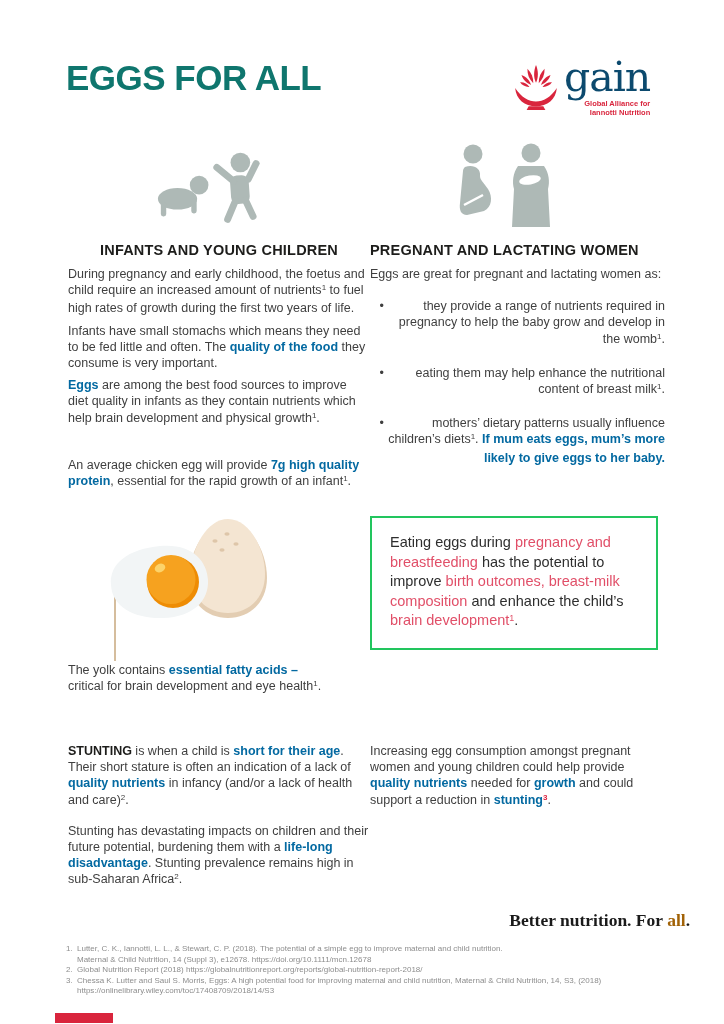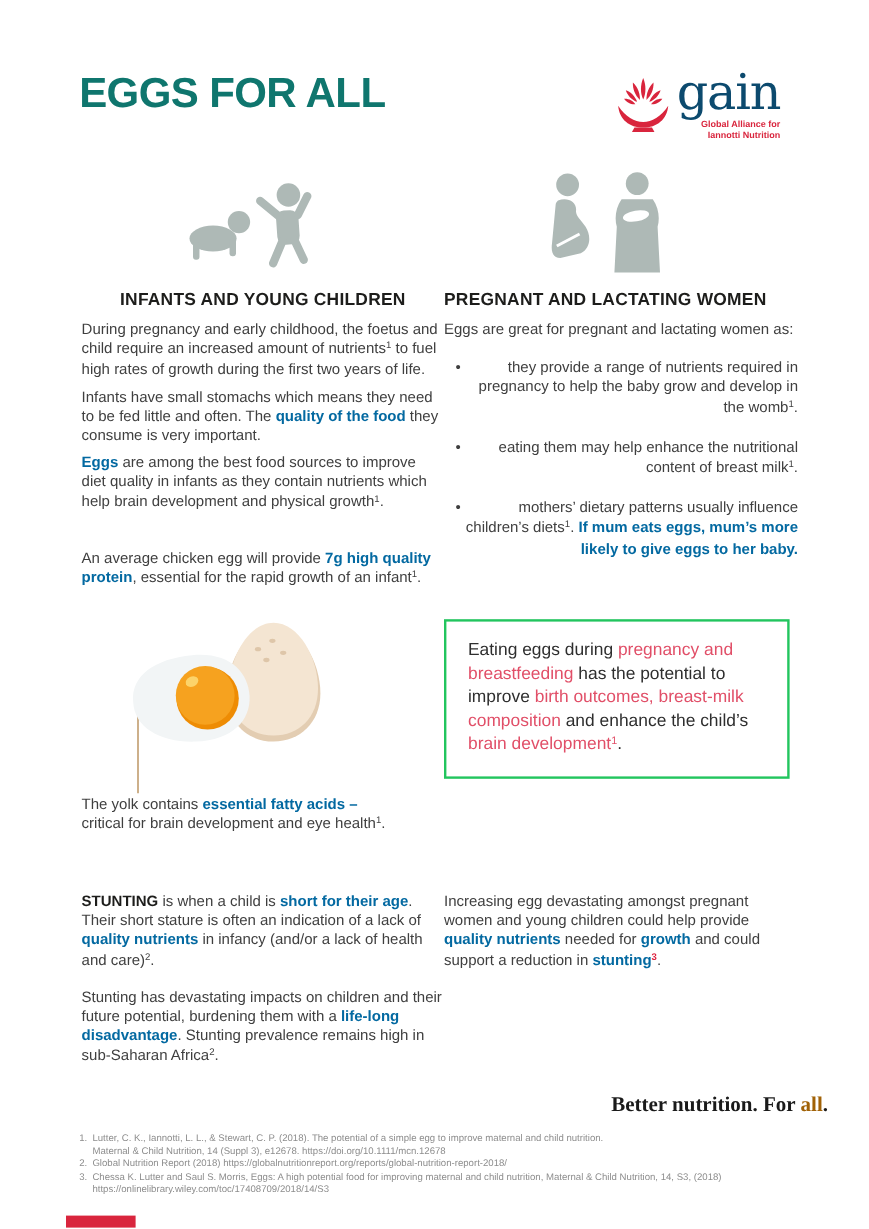--- a/index.html
+++ b/index.html
@@ -167,21 +167,21 @@
   <div class="abs callout">
     <span><span class="seg-n">Eating eggs during </span><span class="seg-rl">pregnancy and breastfeeding</span><span class="seg-n"> has the potential to improve </span><span class="seg-rl">birth outcomes, breast-milk composition</span><span class="seg-n"> and enhance the child’s </span><span class="seg-rl">brain development</span><span class="seg-rls">1</span><span class="seg-n">.</span></span>
   </div>
 
   <div class="abs col" style="left:68px;top:743px;width:302px;">
     <p style="margin-bottom:13px;"><span class="seg-b">STUNTING</span><span class="seg-n"> is when a child is </span><span class="seg-r">short for their age</span><span class="seg-n">. Their short stature is often an indication of a lack of </span><span class="seg-r">quality nutrients</span><span class="seg-n"> in infancy (and/or a lack of health and care)</span><span class="seg-s">2</span><span class="seg-n">.</span></p>
     <p><span class="seg-n">Stunting has devastating impacts on children and their future potential, burdening them with a </span><span class="seg-r">life-long disadvantage</span><span class="seg-n">. Stunting prevalence remains high in sub-Saharan Africa</span><span class="seg-s">2</span><span class="seg-n">.</span></p>
   </div>
 
   <div class="abs col" style="left:370px;top:743px;width:295px;">
-    <p><span class="seg-n">Increasing egg devastating amongst pregnant women and young children could help provide </span><span class="seg-r">quality nutrients</span><span class="seg-n"> needed for </span><span class="seg-r">growth</span><span class="seg-n"> and could support a reduction in </span><span class="seg-r">stunting</span><span class="seg-rs">3</span><span class="seg-n">.</span></p>
+    <p><span class="seg-n">Increasing egg consumption amongst pregnant women and young children could help provide </span><span class="seg-r">quality nutrients</span><span class="seg-n"> needed for </span><span class="seg-r">growth</span><span class="seg-n"> and could support a reduction in </span><span class="seg-r">stunting</span><span class="seg-rs">3</span><span class="seg-n">.</span></p>
   </div>
 
   <div class="abs tagline"><span class="seg-n">Better nutrition. For </span><span class="seg-r">all</span><span class="seg-n">.</span></div>
 
   <div class="abs footnotes">
     <div class="fn">
       <span class="fn-num">1.</span>
       <span>
           <div>Lutter, C. K., Iannotti, L. L., &amp; Stewart, C. P. (2018). The potential of a simple egg to improve maternal and child nutrition.</div>
           <div>Maternal &amp; Child Nutrition, 14 (Suppl 3), e12678. https://doi.org/10.1111/mcn.12678</div>

